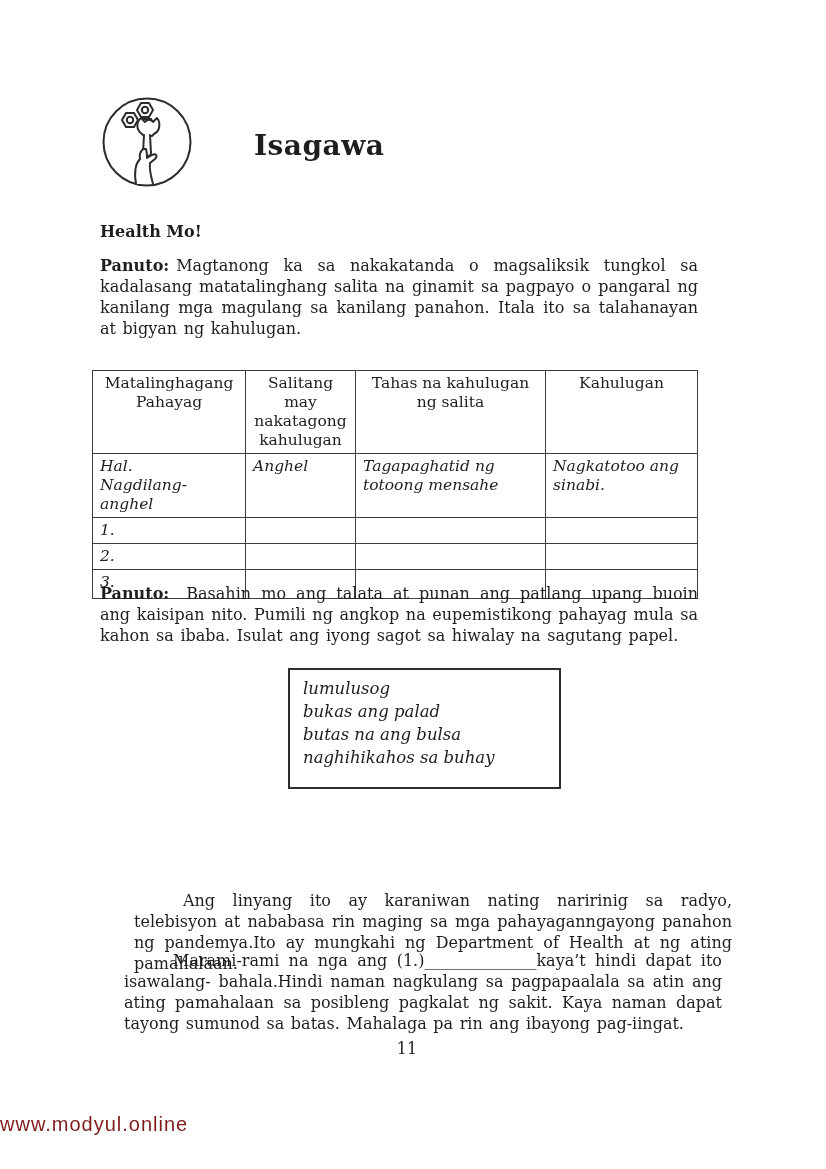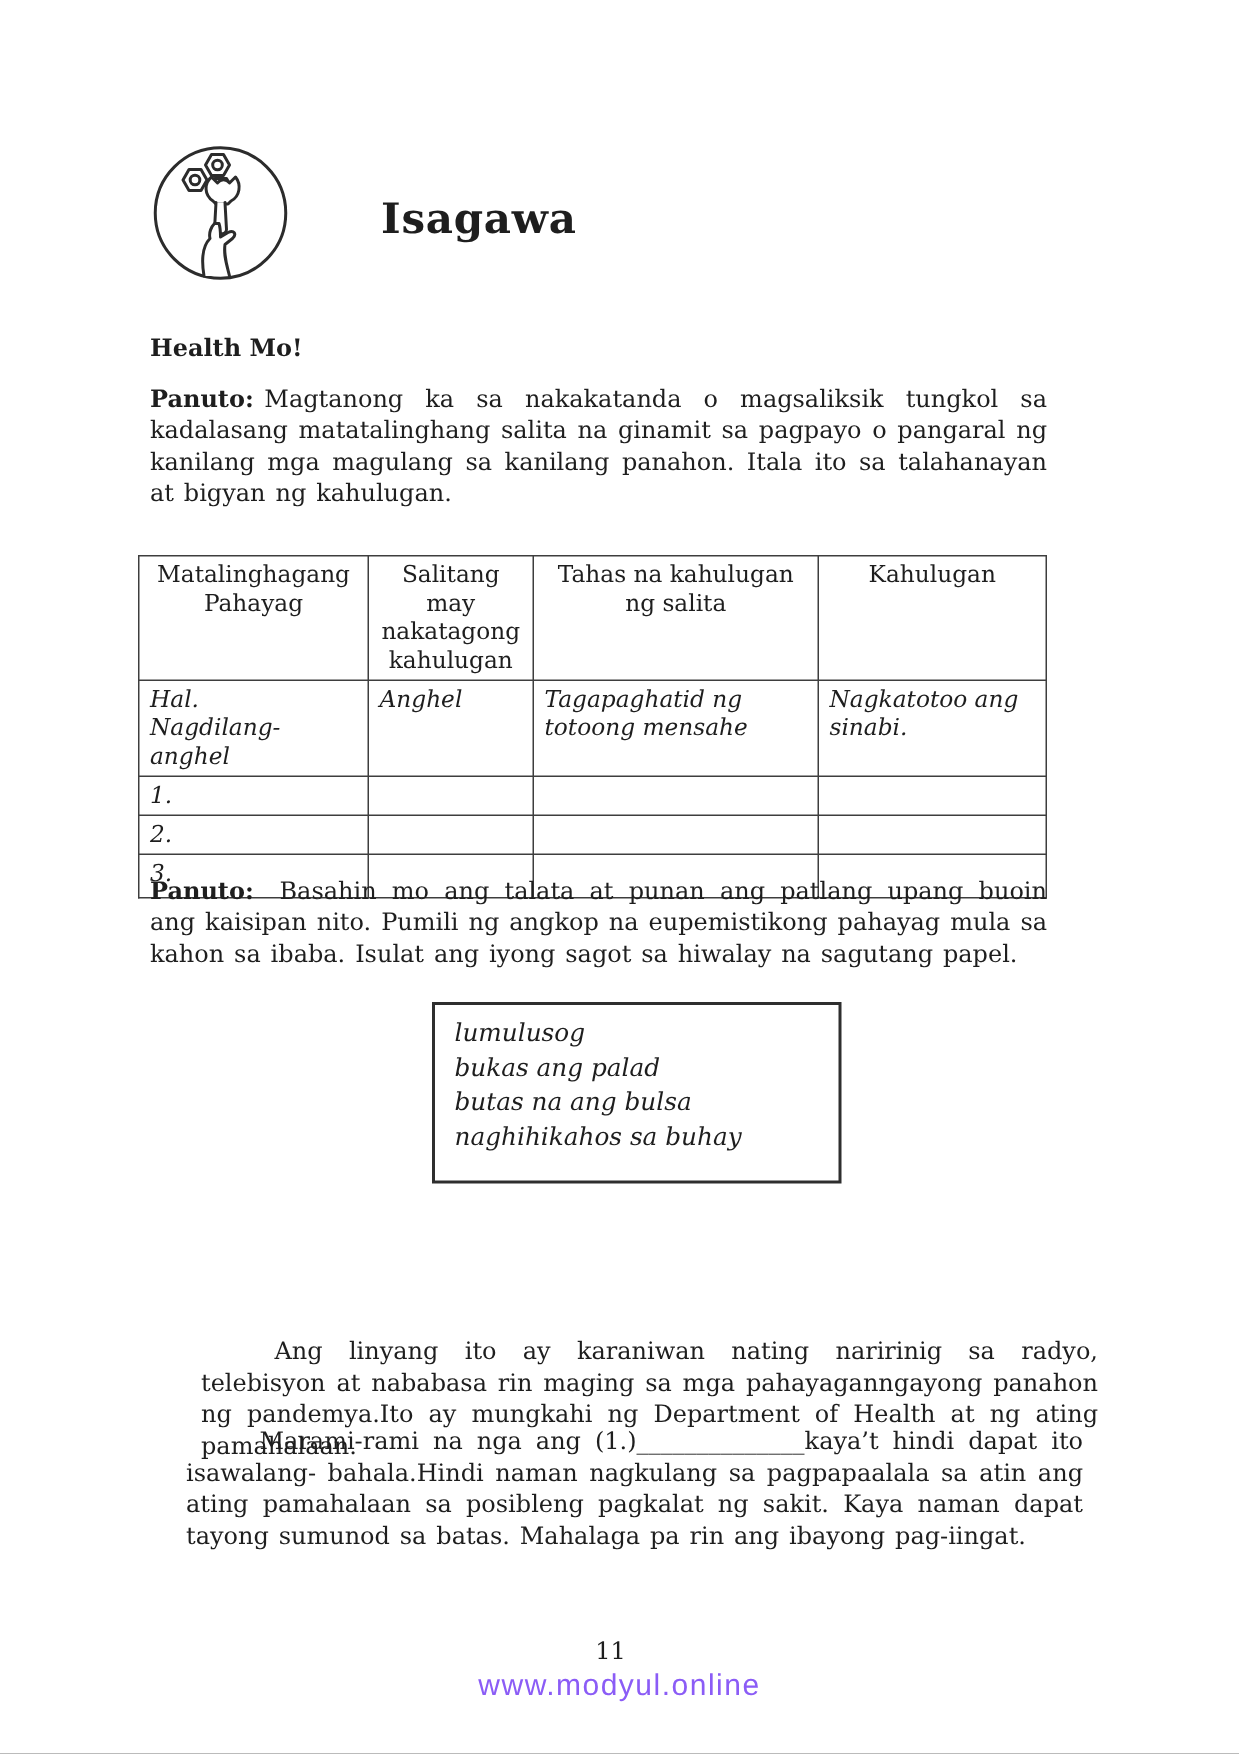--- a/index.html
+++ b/index.html
@@ -54,25 +54,25 @@
     left:288px; top:668px; width:273px; height:121px;
     border:2px solid #2e2e2e; box-sizing:border-box;
     padding:7px 0 0 13px;
     font-size:16.5px; line-height:23px;font-style:italic;
   }
 
   .quote { top:812px; padding-left:48px; text-align:left; }
   #para1 { top:890px; text-indent:49px;margin-left:34px; }
   #para2 { top:950px; text-indent:49px;margin-left:24px; }
 
-  .page-number { left:0; top:1091px; width:814px; text-align:center; font-size:16px; }
+  .page-number { left:0; top:1039px; width:814px; text-align:center; font-size:16px; }
   .watermark {
-    left:0; top:1113px; width:826px; text-align:center;
+    left:0; top:1113px; width:826px; 
     font-family:"Liberation Sans",sans-serif;
-    font-size:20px; color:#8b5cf6; letter-spacing:1px;
+    font-size:20px; color:#7f1d1d; letter-spacing:1px;
   }
 </style>
 </head>
 <body>
 
 <div class="page">
 
   <div class="abs icon-wrap">
     <svg width="92" height="92" viewBox="0 0 92 92">
       <circle cx="46" cy="46" r="43.5" fill="none" stroke="#2c2c2c" stroke-width="2"></circle>

